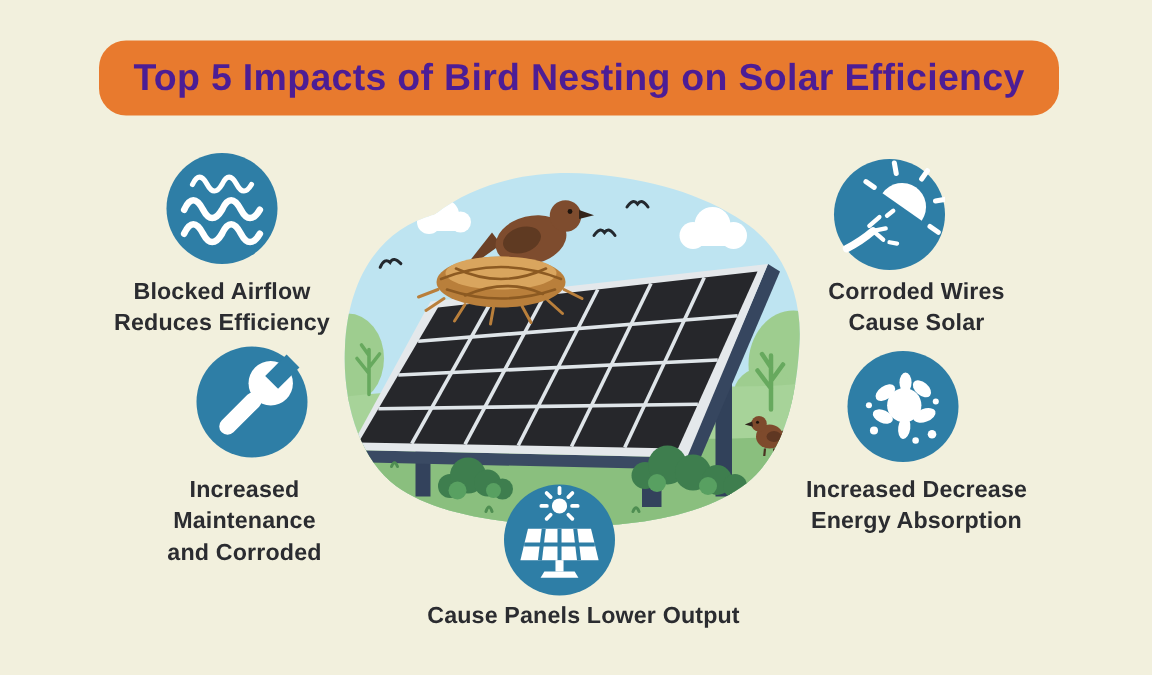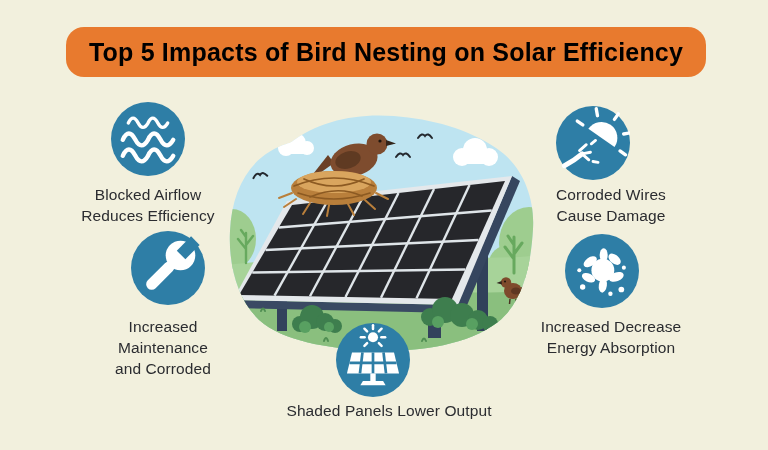--- a/index.html
+++ b/index.html
@@ -1,29 +1,29 @@
 <!DOCTYPE html>
 <html><head>
 <meta charset="utf-8">
 <style>
   html,body{margin:0;padding:0;}
   body{width:768px;height:450px;font-family:"Liberation Sans",sans-serif;}
   .canvas{position:relative;width:768px;height:450px;background:#F2F0DD;overflow:hidden;}
 
   .banner{position:absolute;left:66px;top:27px;width:640px;height:50px;background:#E87A2E;
           border-radius:18px;display:flex;align-items:center;justify-content:center;}
-  .banner h1{margin:0;font-size:25px;font-weight:700;color:#000000;letter-spacing:.2px;white-space:nowrap;}
+  .banner h1{margin:0;font-size:25px;font-weight:700;color:#4c1d95;letter-spacing:.2px;white-space:nowrap;}
 
   .illustration{position:absolute;left:226px;top:103px;width:312px;height:250px;}
 
   .badge{position:absolute;width:74px;height:74px;border-radius:50%;background:#2E7EA6;
          display:flex;align-items:center;justify-content:center;}
   .badge svg{display:block;}
 
-  .impact-label{position:absolute;text-align:center;font-weight:400;color:#2B2C30;
+  .impact-label{position:absolute;text-align:center;font-weight:700;color:#2B2C30;
                 font-size:15.5px;line-height:21px;white-space:pre-line;letter-spacing:.1px;}
 </style>
 </head>
 <body>
 
 <div class="canvas">
 
   <div class="banner">
     <h1>Top 5 Impacts of Bird Nesting on Solar Efficiency</h1>
   </div>
@@ -220,21 +220,21 @@
           <path d="M -6.5,6.5 L -1.5,5.5"></path>
           <path d="M -6.5,6.5 L -2.5,10"></path>
           <path d="M -8,4.5 L -4,1"></path>
           <path d="M -1,0.5 L 1.5,-1.5"></path>
           <path d="M 0,11 L 3,11.5"></path>
         </g>
       </g>
     </svg>
   </div>
   <div class="impact-label" style="left:516px;top:184px;width:190px;">Corroded Wires
-Cause Damage</div>
+Cause Solar</div>
 
   <div class="badge" style="left:565px;top:234px;">
     <svg width="74" height="74" viewBox="-22 -22 44 44">
       <g fill="#FFFFFF">
         <circle cx="0.5" cy="-0.5" r="6.8"></circle>
         <ellipse cx="7.5" cy="-7" rx="4.2" ry="2.6" transform="rotate(40 7.5 -7)"></ellipse>
         <ellipse cx="-7" cy="-5.5" rx="4.4" ry="2.6" transform="rotate(-35 -7 -5.5)"></ellipse>
         <ellipse cx="8.5" cy="3.5" rx="4.6" ry="2.6" transform="rotate(-20 8.5 3.5)"></ellipse>
         <ellipse cx="-8" cy="4" rx="4.2" ry="2.5" transform="rotate(25 -8 4)"></ellipse>
         <ellipse cx="1" cy="-9.5" rx="2.4" ry="4"></ellipse>
@@ -266,15 +266,15 @@
       <g stroke="#2E7EA6" stroke-width="1.6">
         <line x1="-6.25" y1="-4.5" x2="-7.75" y2="8"></line>
         <line x1="0" y1="-4.5" x2="0" y2="8"></line>
         <line x1="6.25" y1="-4.5" x2="7.75" y2="8"></line>
         <line x1="-14" y1="1.75" x2="14" y2="1.75"></line>
       </g>
       <rect x="-1.6" y="8" width="3.2" height="4.5" fill="#FFFFFF"></rect>
       <polygon points="-6,12.5 6,12.5 7.5,15 -7.5,15" fill="#FFFFFF"></polygon>
     </svg>
   </div>
-  <div class="impact-label" style="left:254px;top:400px;width:270px;">Shaded Panels Lower Output</div>
+  <div class="impact-label" style="left:254px;top:400px;width:270px;">Cause Panels Lower Output</div>
 
 </div>
 
 </body></html>

